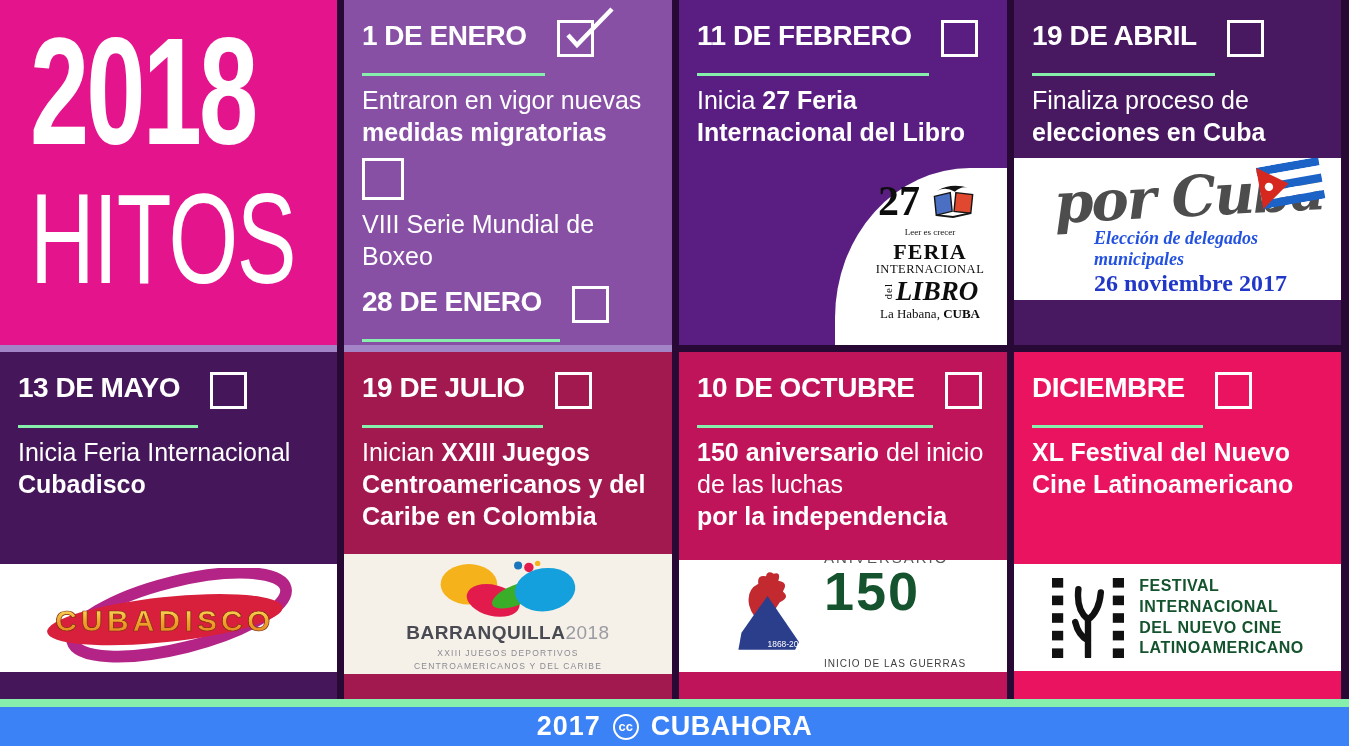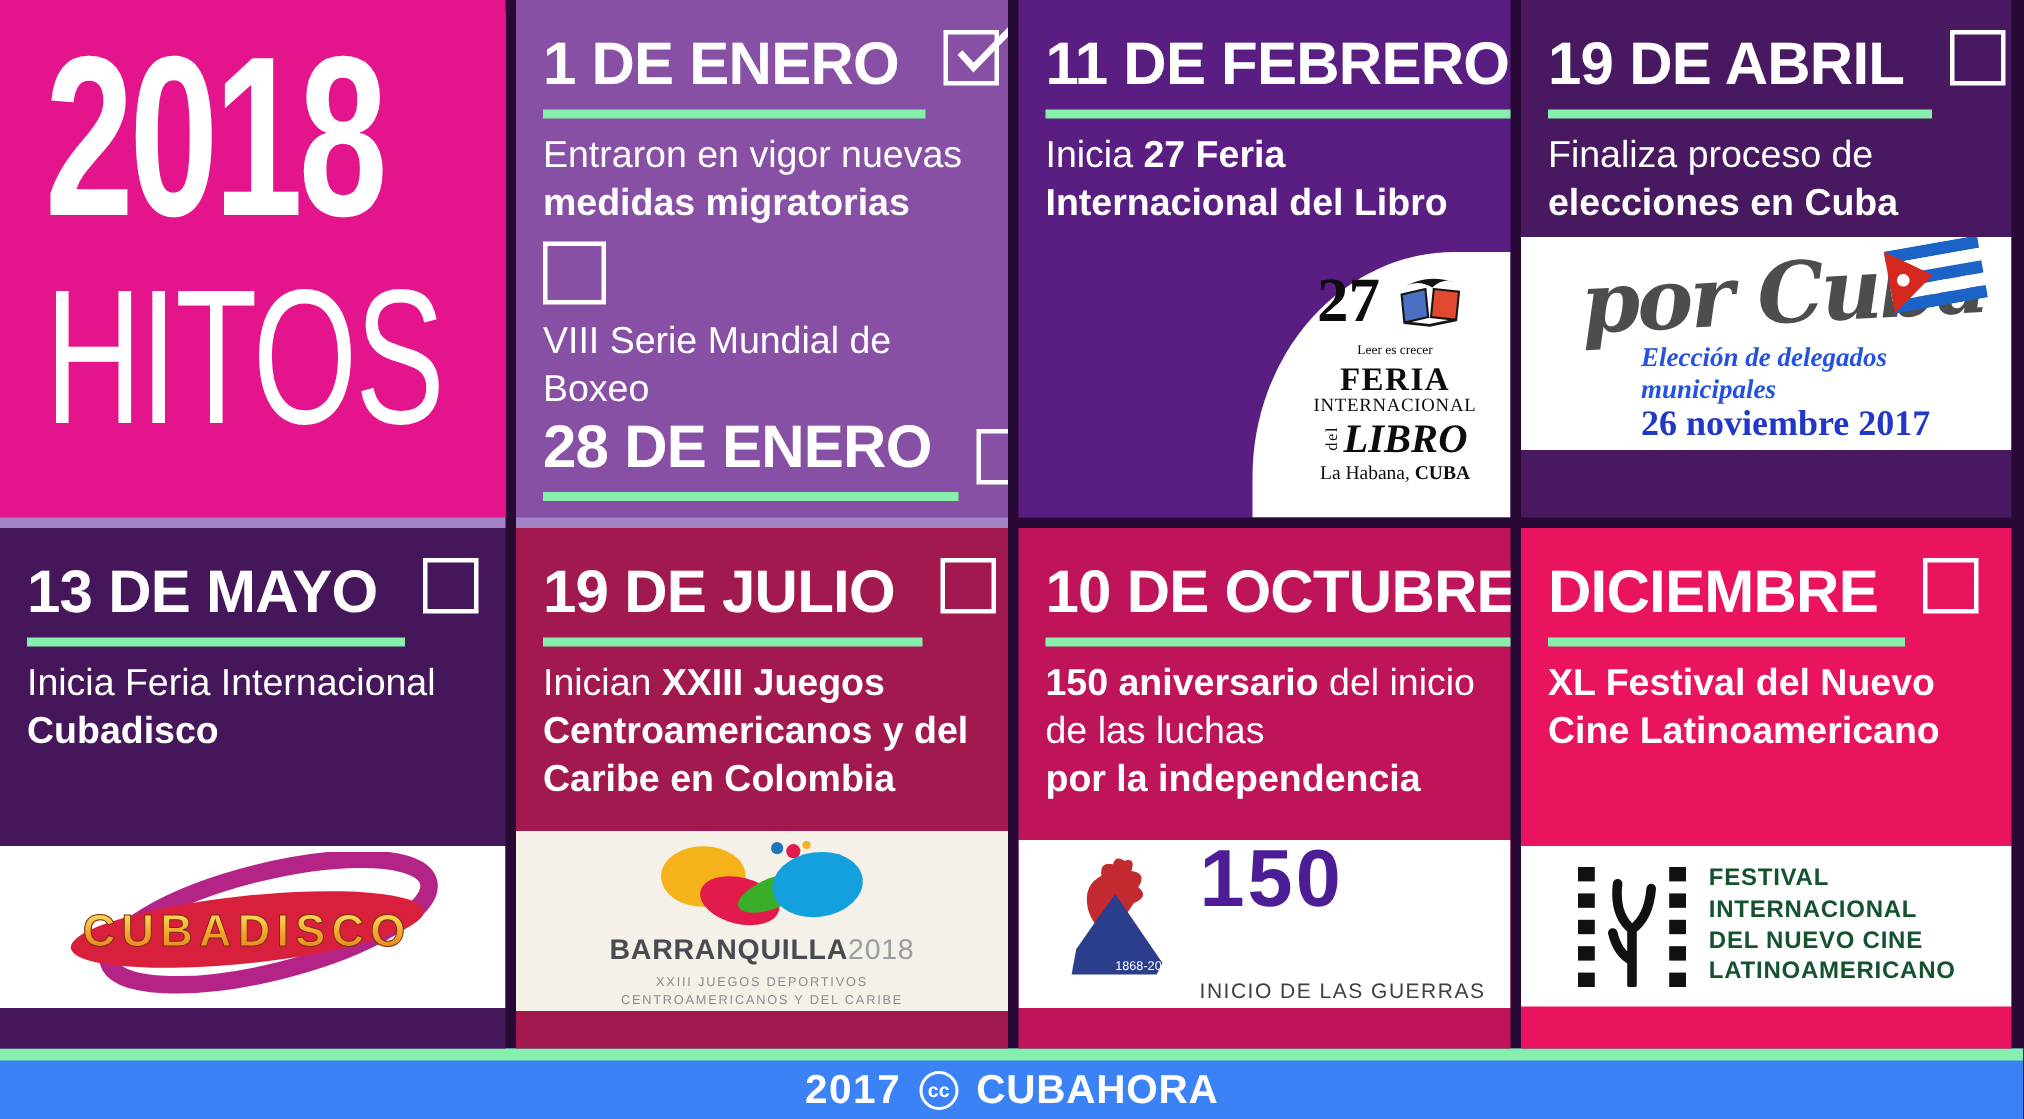--- a/index.html
+++ b/index.html
@@ -23,22 +23,22 @@
   .card.c-julio { background:#A21950; }
   .card.c-octubre { background:#BF1459; }
   .card.c-diciembre { background:#E9135F; }
 
   .year { font-size:152px; font-weight:700; letter-spacing:-4px; line-height:1.02;
           transform:scaleX(.70); transform-origin:left top; white-space:nowrap; }
   .hitos { font-size:128px; font-weight:400; letter-spacing:-2px; line-height:1.0; margin-top:6px;
           transform:scaleX(.70); transform-origin:left top; white-space:nowrap; }
 
   .date-row { display:flex; align-items:flex-start; margin-bottom:8px; }
-  .date { display:inline-block; font-size:40px; font-weight:700; letter-spacing:-0.5px;
-          line-height:1.15; border-bottom:6px solid #86efac; padding:0 18px 7px 0; white-space:nowrap; }
+  .date { display:inline-block; font-size:28px; font-weight:700; letter-spacing:-0.5px;
+          line-height:1.15; border-bottom:3px solid #86efac; padding:0 18px 21px 0; white-space:nowrap; }
   .box { position:relative; width:37px; height:37px; border:3px solid #fff; margin-left:12px; flex:none; }
   .box svg { position:absolute; left:2px; top:-16px; overflow:visible; }
   .box.big { width:42px; height:42px; margin:10px 0 8px 0; }
 
   .line { font-size:25px; line-height:1.28; font-weight:400; }
   .b { font-weight:700; }
   .brandword { font-weight:800; letter-spacing:0.5px; }
 
   
   .band { position:absolute; left:0; right:0; background:#fff; display:flex;
@@ -74,34 +74,34 @@
   
   .barr { text-align:center; color:#55555E; }
   .barr-name { font-size:19px; font-weight:800; color:#4A4A52; letter-spacing:0.5px; }
   .barr-name .yr { font-weight:400; color:#9B9BA3; }
   .barr-sub { font-size:8.5px; letter-spacing:1.2px; color:#8A8A92; line-height:1.45; margin-top:3px; }
 
   
   .logo150 { display:flex; align-items:center; gap:12px; }
   .l150-right { text-align:left; }
   .l150-top { color:#58595B; font-size:15px; letter-spacing:2px; }
-  .l150-num { color:#4c1d95; font-size:54px; font-weight:700; line-height:.95; letter-spacing:2px; }
-  .l150-sub { color:#404040; font-size:14px; letter-spacing:1px; line-height:1.3;margin-top:39px; }
+  .l150-num { color:#14532d; font-size:54px; font-weight:700; line-height:.95; letter-spacing:2px; }
+  .l150-sub { color:#404040; font-size:10px; letter-spacing:1px; line-height:1.3;margin-top:39px; }
 
   
   .fest { display:flex; align-items:center; gap:14px; color:#14532d; }
   .fest-text { font-size:16px; font-weight:700; letter-spacing:0.5px; line-height:1.3; }
 
   
   .footer { height:47px; border-top:8px solid #86efac; background:#3b82f6; color:#fff;
             display:flex; align-items:center; justify-content:center; gap:12px;
             font-size:27px; font-weight:700; letter-spacing:1px; }
   .cc { width:26px; height:26px; border:2.5px solid #fff; border-radius:50%;
         display:inline-flex; align-items:center; justify-content:center;
-        font-size:13px; font-weight:700; letter-spacing:0; } .mt14{align-items:center;}
+        font-size:13px; font-weight:700; letter-spacing:0; } .mt14{margin-top:14px;}
 </style>
 </head>
 <body>
 
 <div class="poster">
   <div class="grid">
 
     <div class="card title-card">
       <div class="year">2018</div>
       <div class="hitos">HITOS</div>

